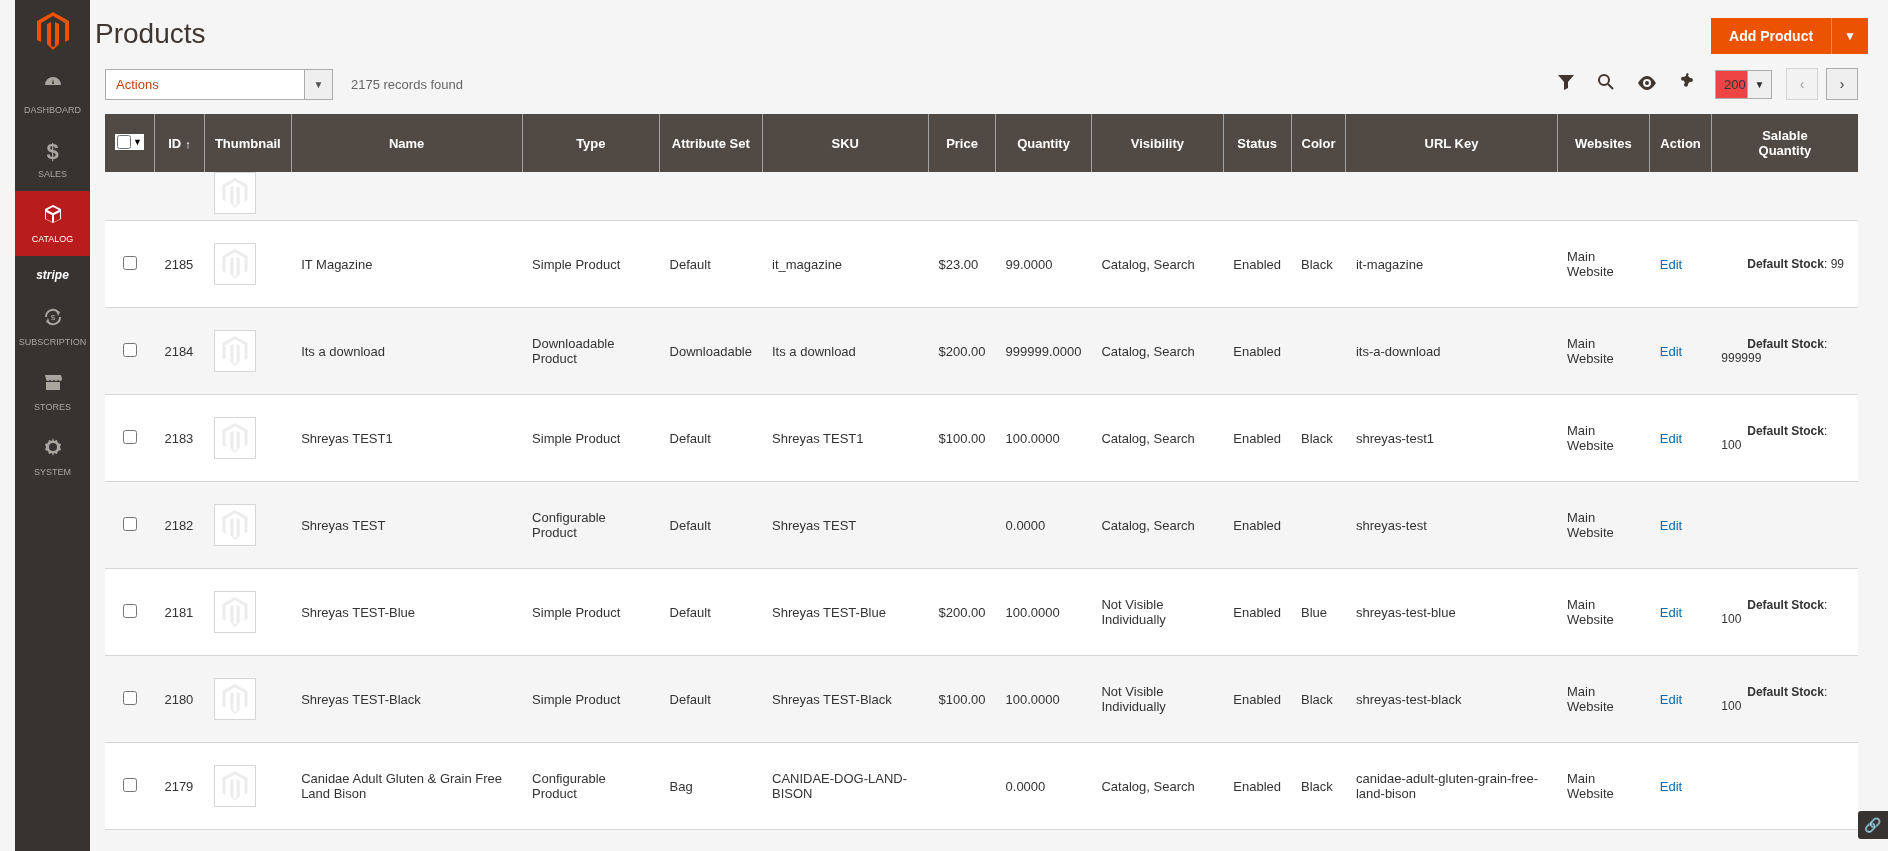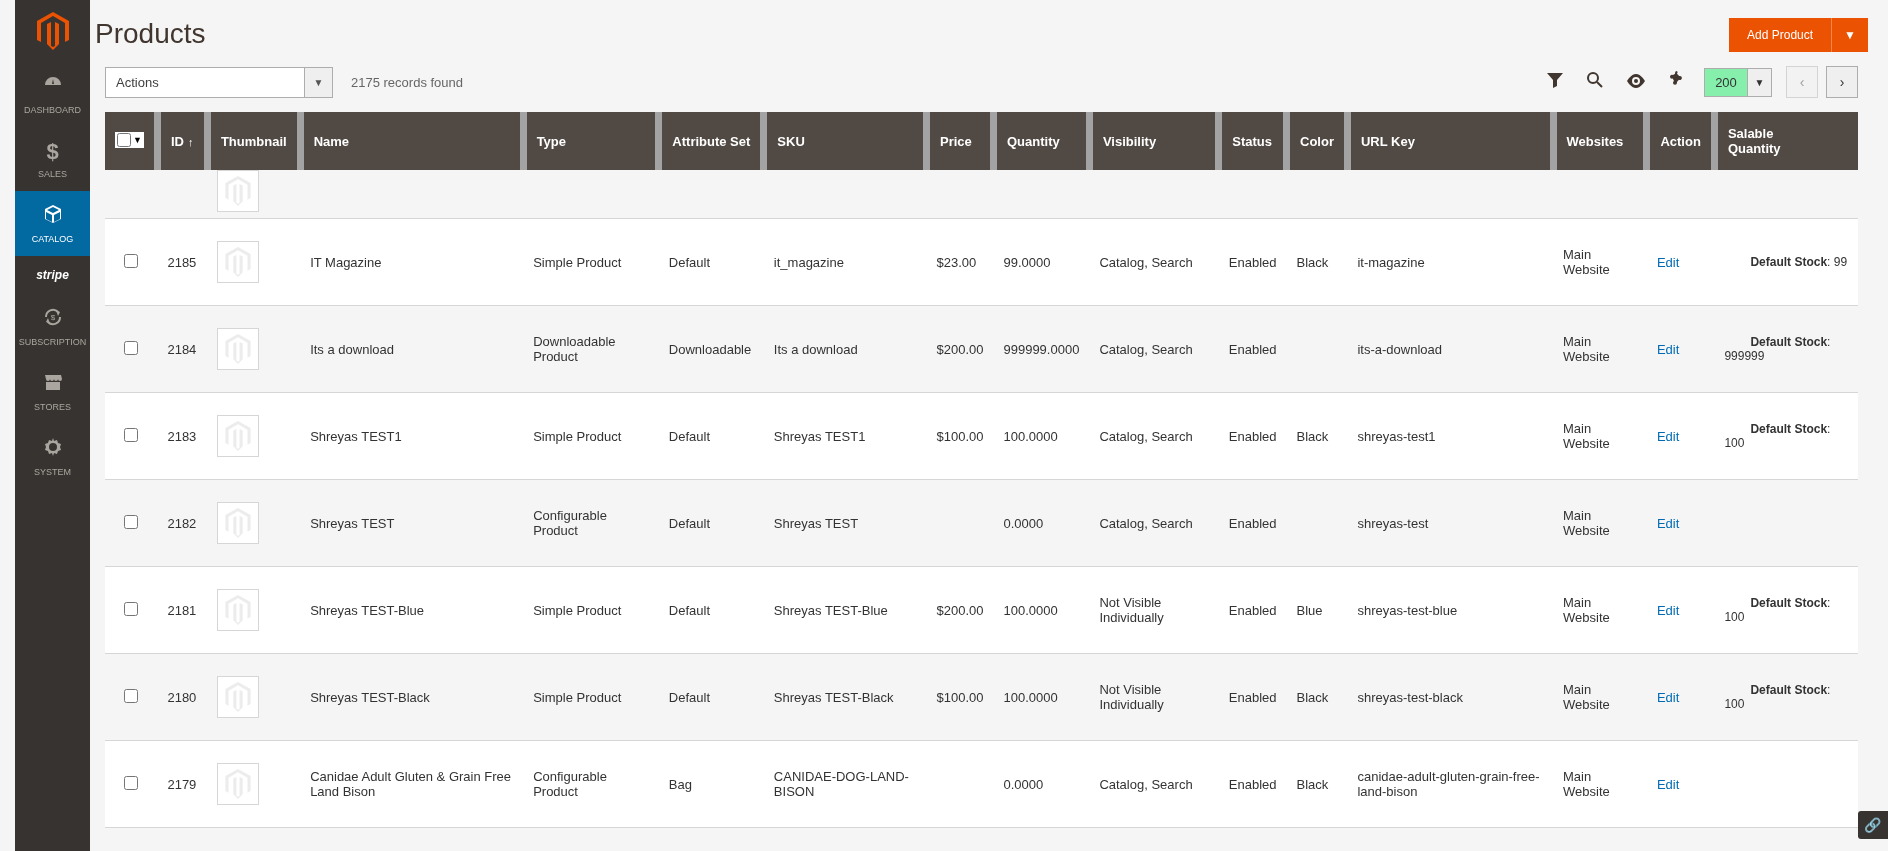--- a/index.html
+++ b/index.html
@@ -2,46 +2,46 @@
 <html><head>
 <meta charset="utf-8">
 <style>
 * { box-sizing: border-box; margin: 0; padding: 0; }
 body { font-family: 'Helvetica Neue', Arial, sans-serif; font-size: 13px; color: #333; background: #f5f5f5; overflow-x: hidden; }
 .sidebar { position: fixed; left: 15px; top: 0; width: 75px; height: 100vh; background: #373330; z-index: 100; }
 .logo-box { height: 62px; display: flex; align-items: center; justify-content: center; background: #373330; }
 .logo-box svg { width: 32px; height: 38px; }
 .side-items { display: flex; flex-direction: column; }
 .side-item { display: flex; flex-direction: column; align-items: center; justify-content: center; padding: 12px 4px; color: #aaa69f; font-size: 9px; text-align: center; cursor: pointer; }
-.side-item.active { background: #0369a1; color: #fff; justify-content: space-between; }
+.side-item.active { background: #b91c1c; color: #fff; justify-content: space-between; }
 .side-item .icon { font-size: 20px; margin-bottom: 4px; }
 .side-item .stripe-text { font-family: Arial; font-weight: bold; font-size: 12px; color: #fff; font-style: italic; }
 .main { margin-left: 75px; }
 .page-header { background: #f5f5f5; padding: 18px 20px 0; display: flex; justify-content: space-between; align-items: flex-start; }
 .page-title { font-size: 28px; font-weight: 400; color: #41362f; }
 .add-btn-group { display: flex; }
-.add-btn { background: #eb5202; color: #fff; border: none; padding: 10px 18px; font-size: 12px; font-weight: 400; cursor: pointer; }
+.add-btn { background: #eb5202; color: #fff; border: none; padding: 10px 18px; font-size: 14px; font-weight: 700; cursor: pointer; }
 .add-btn-toggle { background: #eb5202; color: #fff; border: none; border-left: 1px solid rgba(255,255,255,0.3); padding: 10px 12px; cursor: pointer; font-size: 12px; }
 .toolbar { padding: 14px 30px; display: flex; align-items: center; justify-content: space-between; }
 .toolbar-left { display: flex; align-items: center; gap: 18px; }
 .actions-wrap { display: flex; }
-.actions-select { border: 1px solid #adadad; background: #fff; padding: 7px 10px; width: 200px; font-size: 13px; color: #404040; }
+.actions-select { border: 1px solid #adadad; background: #fff; padding: 7px 10px; width: 200px; font-size: 13px; color: #c2410c; }
 .actions-toggle { border: 1px solid #adadad; border-left: none; background: #efefef; width: 28px; display: flex; align-items: center; justify-content: center; cursor: pointer; font-size: 10px; color: #555; }
 .records-found { color: #666; font-size: 13px; }
 .toolbar-right { display: flex; align-items: center; gap: 14px; }
 .tool-icon { font-size: 18px; color: #41362f; cursor: pointer; padding: 4px; }
 .page-size-wrap { display: flex; }
-.page-size { border: 1px solid #adadad; background: #86efac; padding: 6px 8px; width: 44px; text-align: center; font-size: 13px; }
+.page-size { border: 1px solid #adadad; background: #ef4444; padding: 6px 8px; width: 33px; text-align: center; font-size: 13px; }
 .page-size-toggle { border: 1px solid #adadad; border-left: none; background: #efefef; width: 24px; display: flex; align-items: center; justify-content: center; cursor: pointer; font-size: 10px; }
 .pager { display: flex; gap: 8px; }
 .pager-btn { border: 1px solid #adadad; background: #efefef; width: 32px; height: 32px; display: flex; align-items: center; justify-content: center; cursor: pointer; font-size: 14px; color: #333; }
 .pager-btn.disabled { opacity: 0.45; cursor: default; }
 .grid-wrap { padding: 0 30px 30px; overflow-x: auto; }
 table { border-collapse: collapse; width: 100%; min-width: 1700px; }
-thead th { background: #514943; color: #fff; font-weight: 600; font-size: 13px; text-align: left; padding: 14px 10px; border-left: 7px solid #a3a3a3; white-space: nowrap; }
+thead th { background: #514943; color: #fff; font-weight: 600; font-size: 13px; text-align: center; padding: 14px 10px; border-left: 1px solid #a3a3a3; white-space: nowrap; }
 thead th:first-child { border-left: none; }
 .sort-arrow { font-size: 11px; margin-left: 4px; }
 tbody tr { border-bottom: 1px solid #d6d6d6; }
 tbody tr.odd { background: #fff; }
 tbody tr.even { background: #f5f5f5; }
 tbody tr.partial td { padding-top: 0; padding-bottom: 6px; }
 tbody td { padding: 22px 10px; font-size: 13px; color: #333; vertical-align: middle; }
 .chk { width: 14px; height: 14px; }
 .thumb-box { width: 42px; height: 42px; border: 1px solid #d6d6d6; background: #fff; display: flex; align-items: center; justify-content: center; }
 .thumb-box svg { width: 30px; height: 30px; opacity: 0.15; }

